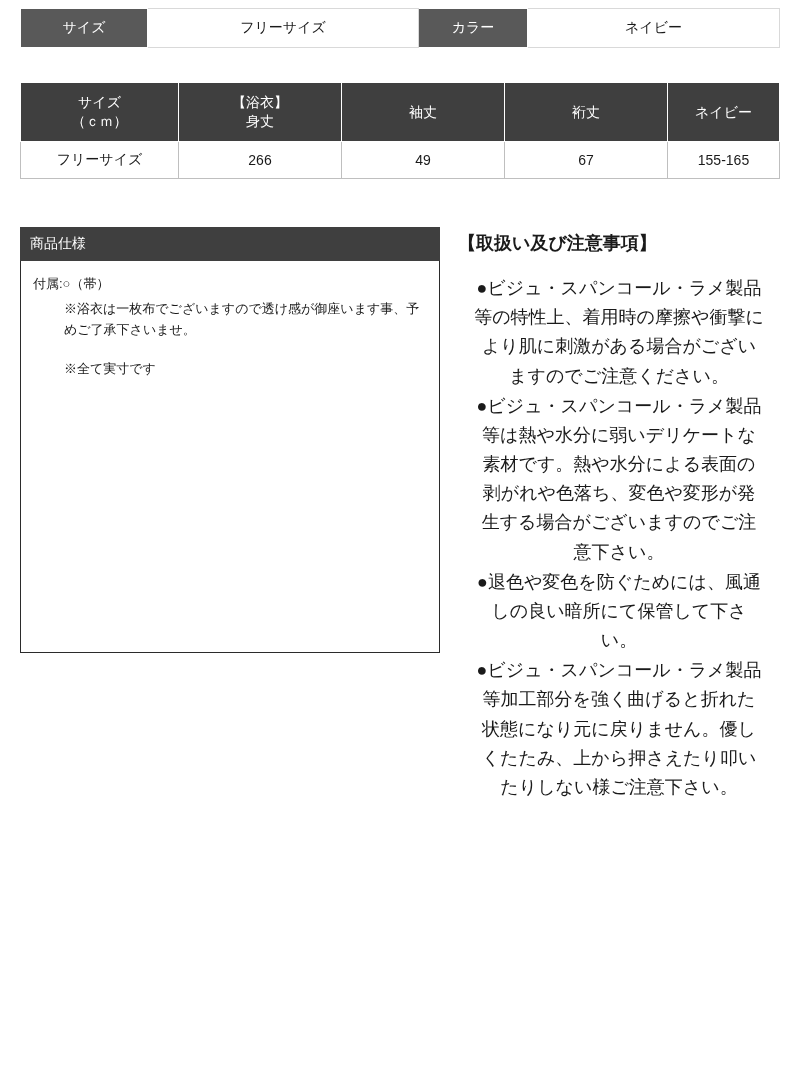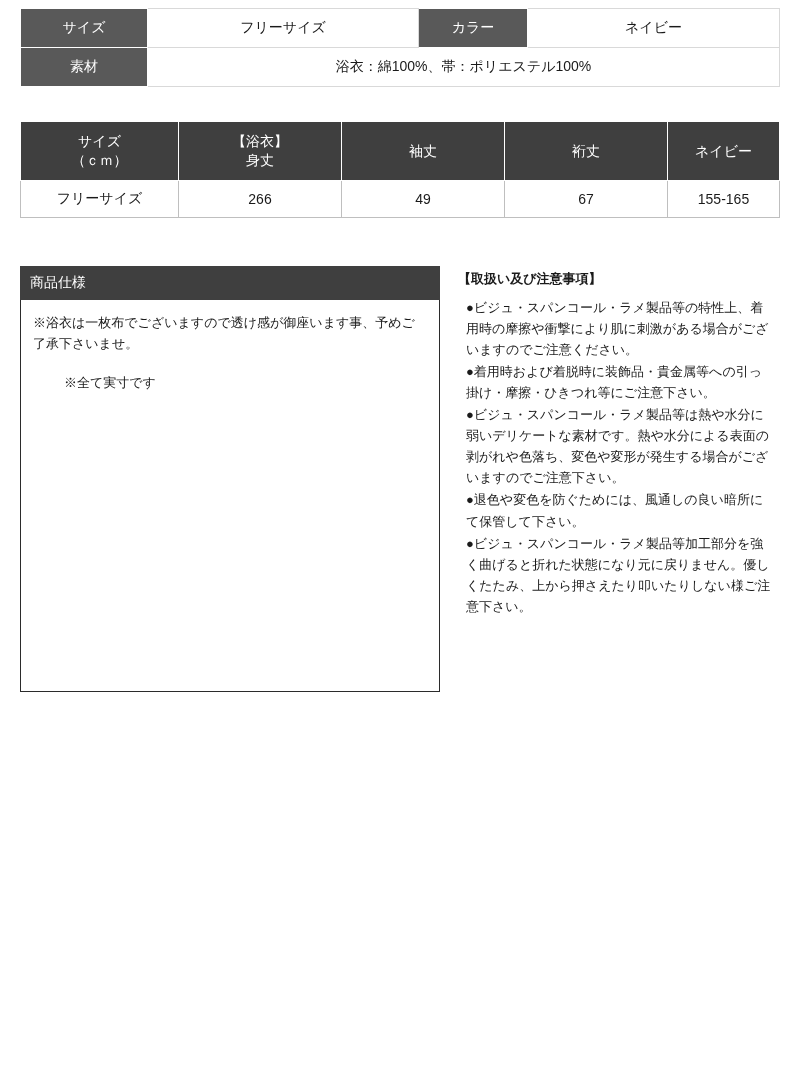--- a/index.html
+++ b/index.html
@@ -112,54 +112,51 @@
   .panel-body p + p {
     margin-top: 4px;
     margin-left: 31px;
   }
   .gap-p {
     margin-top: 18px !important;
   }
 
   .col-right {
     flex: 1 1 auto;
-    font-size: 13px;
+    font-size: 18px;
     line-height: 1.62;
     padding-top: 2px;
   }
   .col-right .notice-head {
     font-weight: bold;
     margin: 0 0 2px 0;
   }
   .col-right ul {
     list-style: none;
-    margin: 8px;
+    margin: 16px;
     padding: 0;
+    text-align: center;
   }
   .col-right li {
     margin: 0 0 1px 0;
     text-indent: 0;
   }
 </style>
 </head>
 <body>
 
 <div class="page">
 
   <table class="spec-table">
     <tbody>
       <tr>
         <td class="hd" style="width:118px">サイズ</td>
         <td class="val" style="width:262px">フリーサイズ</td>
         <td class="hd" style="width:100px">カラー</td>
         <td class="val">ネイビー</td>
-      </tr>
-      <tr>
-        <td class="hd">素材</td>
-        <td class="val" colspan="3">浴衣：綿100%、帯：ポリエステル100%</td>
       </tr>
     </tbody>
   </table>
 
   <table class="size-table">
     <thead>
       <tr>
         <th style="width:155px">
           <span class="l1">サイズ</span>
           <span class="l2">（ｃｍ）</span>
@@ -188,30 +185,30 @@
         <td>155-165</td>
       </tr>
     </tbody>
   </table>
 
   <div class="bottom">
 
     <div class="col-left">
       <div class="panel-title">商品仕様</div>
       <div class="panel-body">
+        <p>付属:○（帯）</p>
         <p>※浴衣は一枚布でございますので透け感が御座います事、予めご了承下さいませ。</p>
         <p class="gap-p">※全て実寸です</p>
       </div>
     </div>
 
     <div class="col-right">
       <p class="notice-head">【取扱い及び注意事項】</p>
       <ul>
         <li>●ビジュ・スパンコール・ラメ製品等の特性上、着用時の摩擦や衝撃により肌に刺激がある場合がございますのでご注意ください。</li>
-        <li>●着用時および着脱時に装飾品・貴金属等への引っ掛け・摩擦・ひきつれ等にご注意下さい。</li>
         <li>●ビジュ・スパンコール・ラメ製品等は熱や水分に弱いデリケートな素材です。熱や水分による表面の剥がれや色落ち、変色や変形が発生する場合がございますのでご注意下さい。</li>
         <li>●退色や変色を防ぐためには、風通しの良い暗所にて保管して下さい。</li>
         <li>●ビジュ・スパンコール・ラメ製品等加工部分を強く曲げると折れた状態になり元に戻りません。優しくたたみ、上から押さえたり叩いたりしない様ご注意下さい。</li>
       </ul>
     </div>
 
   </div>
 
 </div>
 

